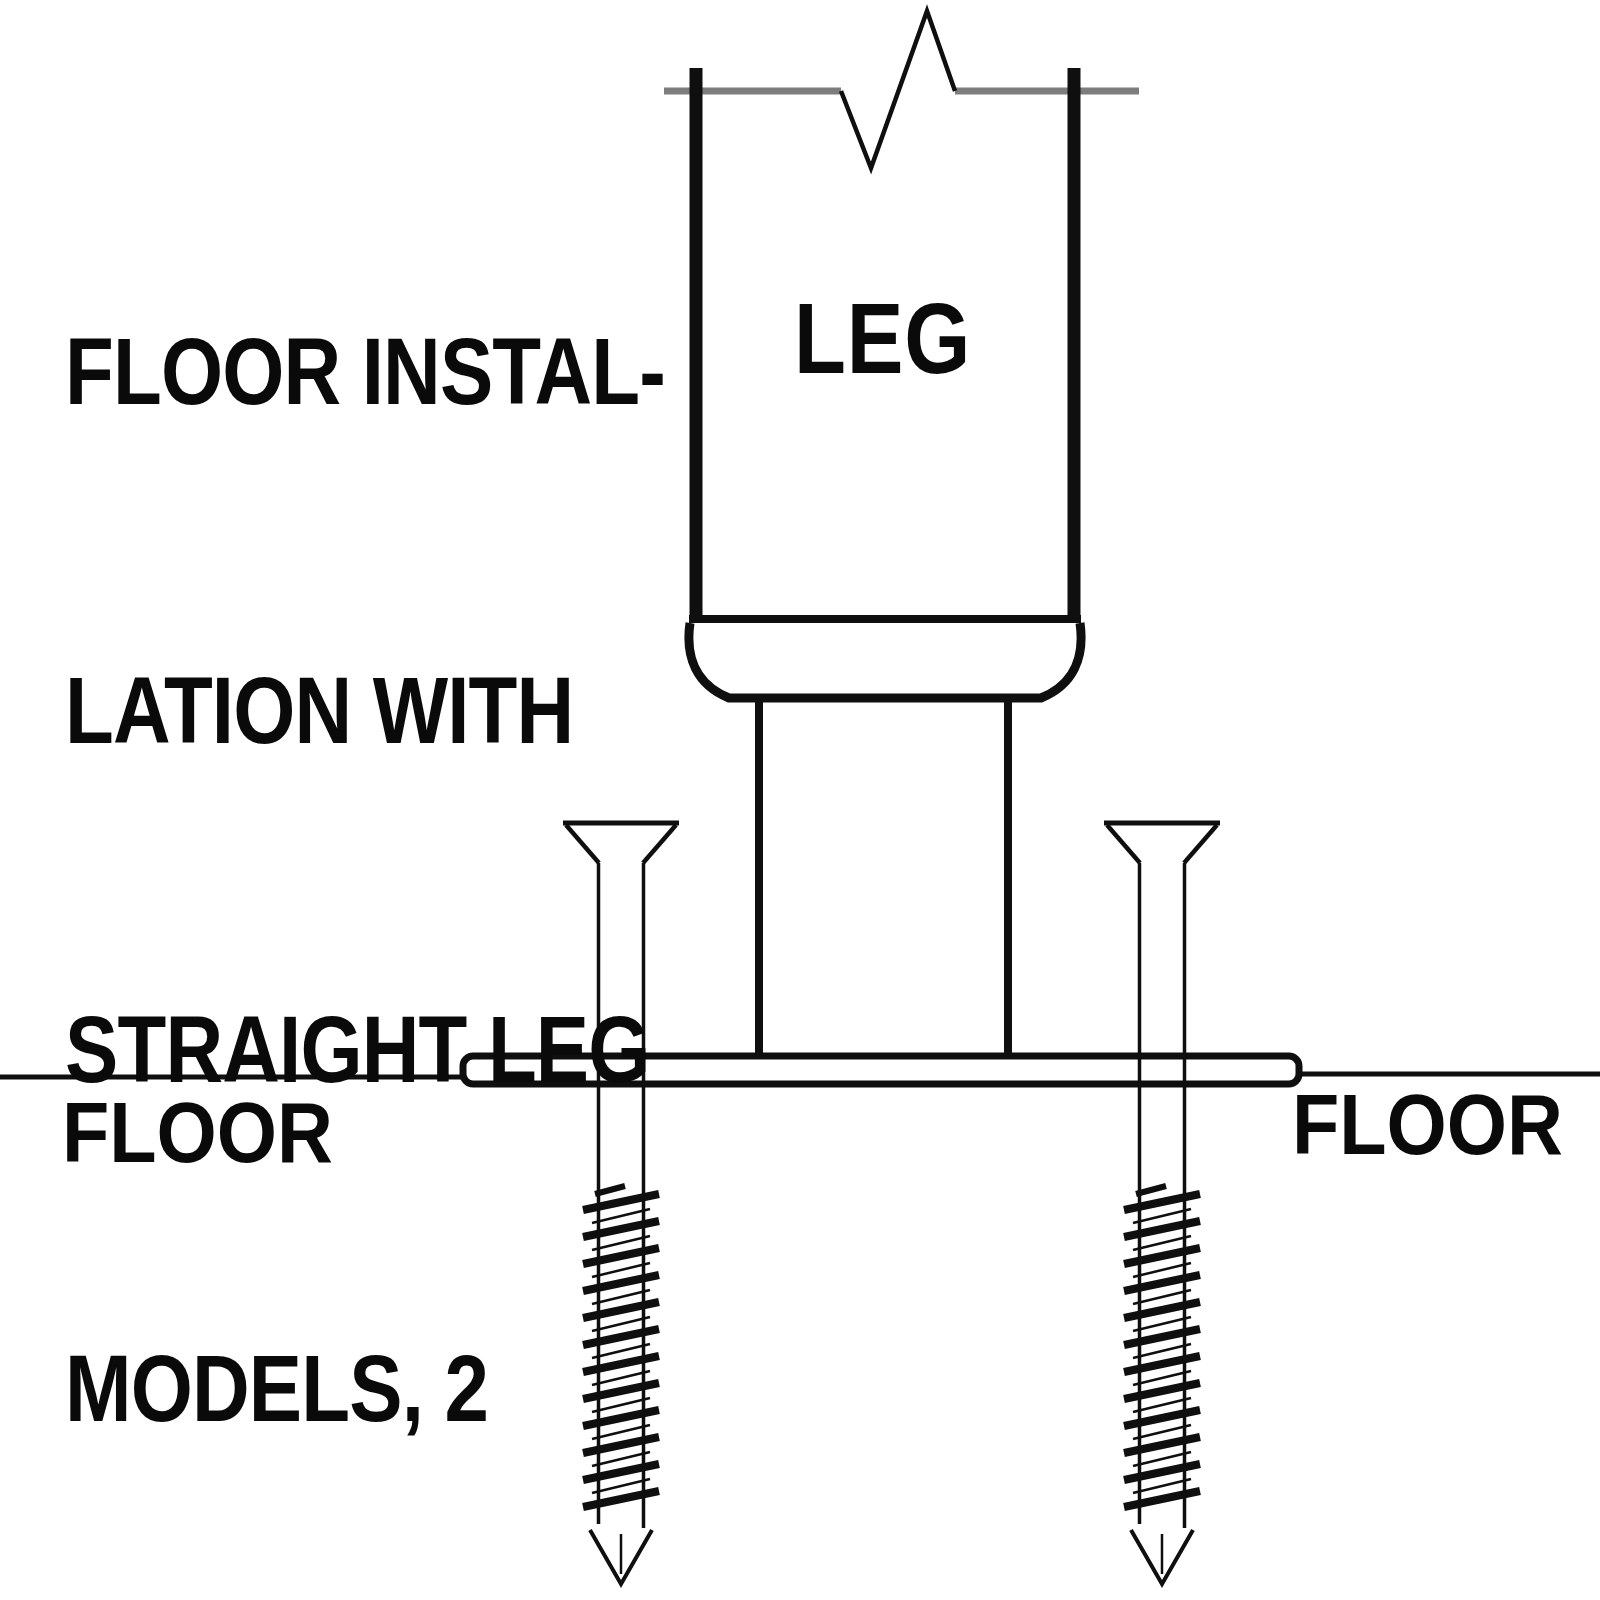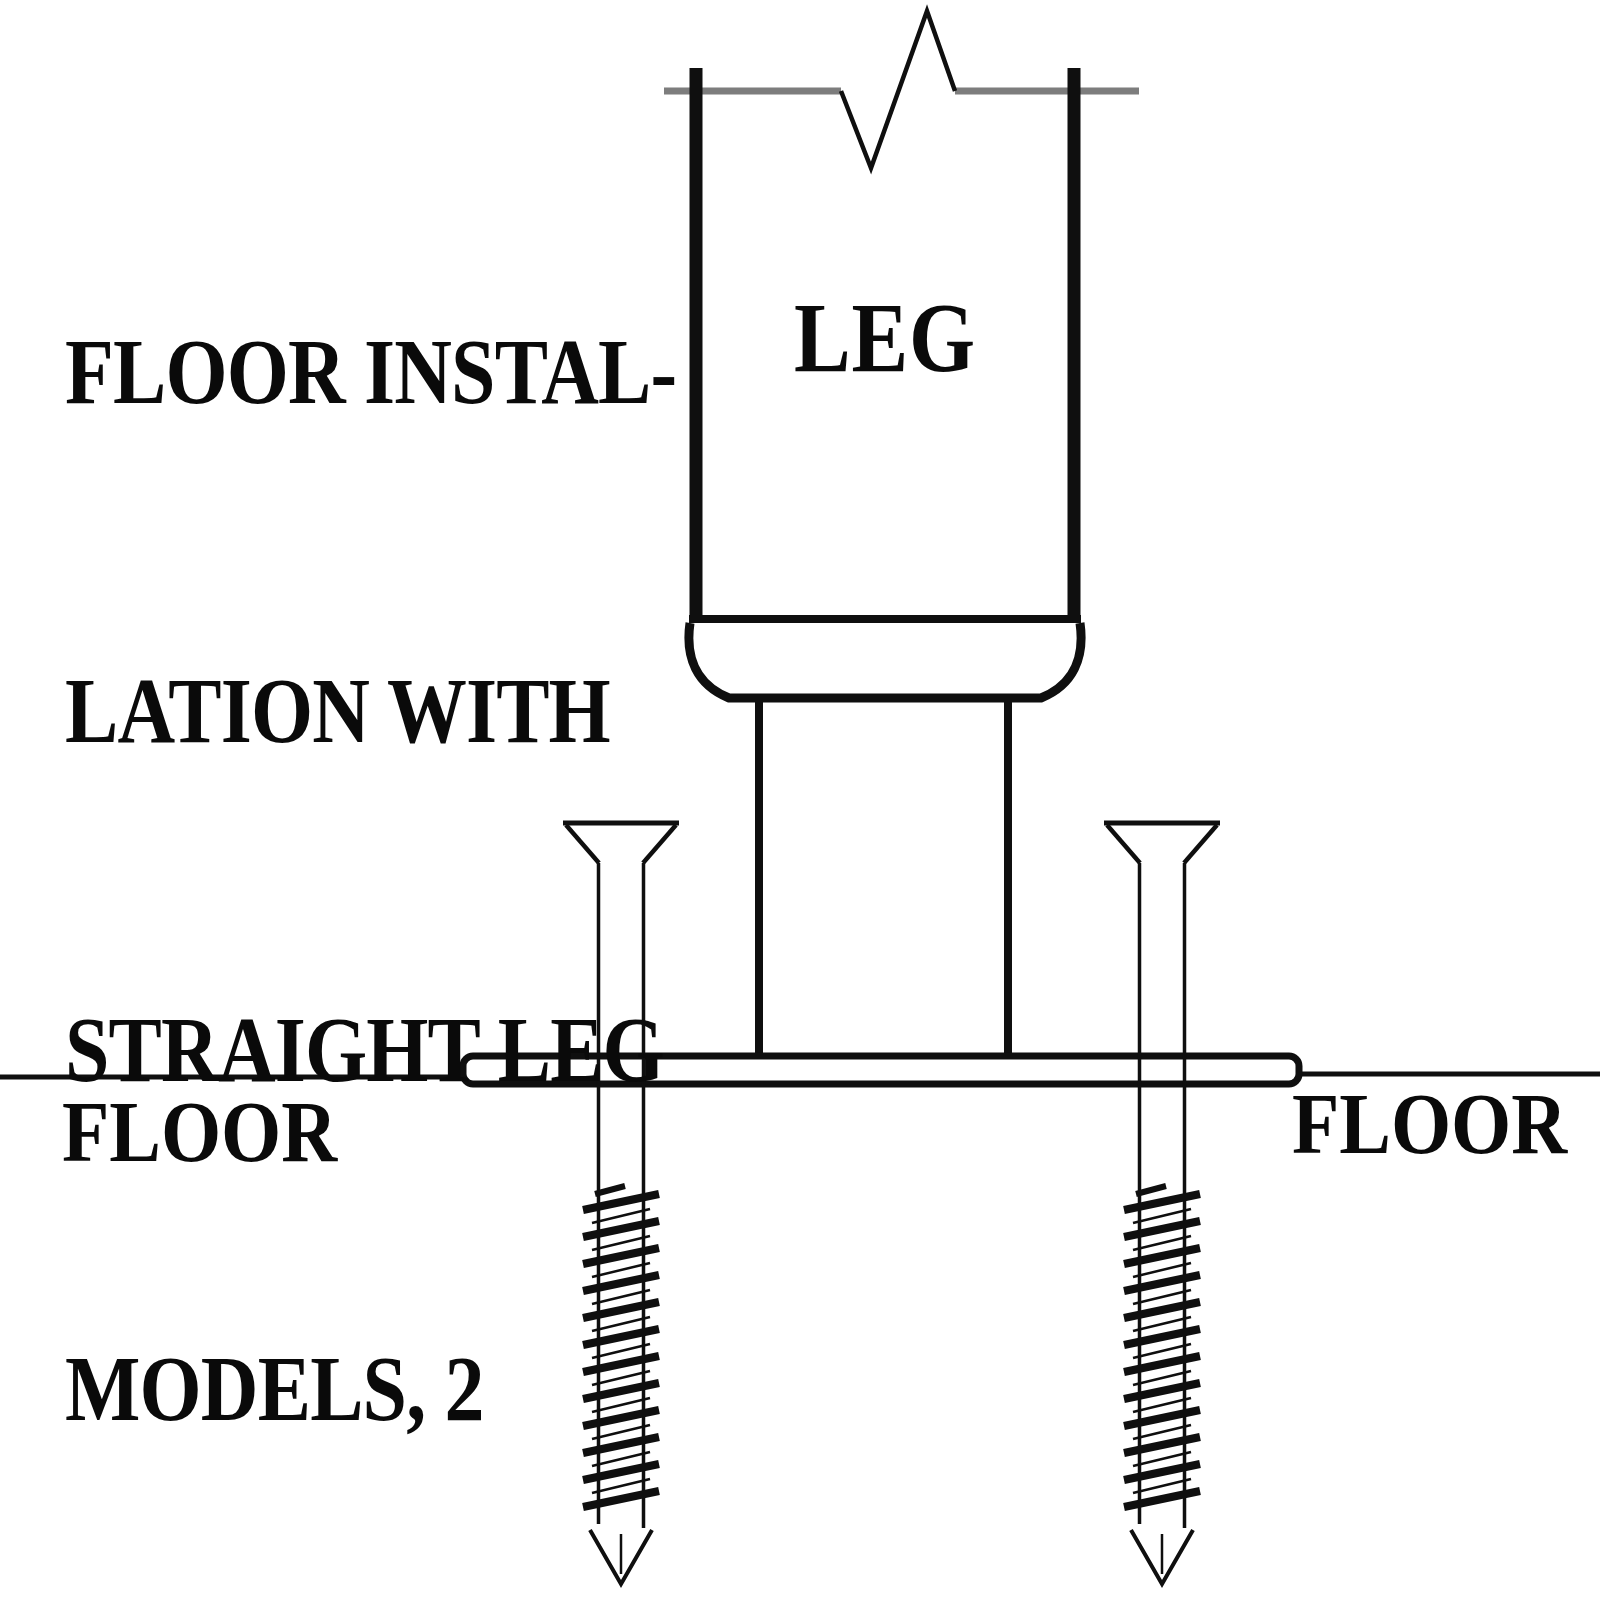--- a/index.html
+++ b/index.html
@@ -6,21 +6,21 @@
     margin: 0;
     padding: 0;
     background: #ffffff;
   }
   .stage {
     position: relative;
     width: 1600px;
     height: 1600px;
     background: #ffffff;
     overflow: hidden;
-    font-family: Liberation Serif, serif;
+    font-family: Liberation Sans, sans-serif;
   }
   .stage svg {
     position: absolute;
     left: 0;
     top: 0;
   }
   .label {
     position: absolute;
     color: #0a0a0a;
     font-weight: bold;

